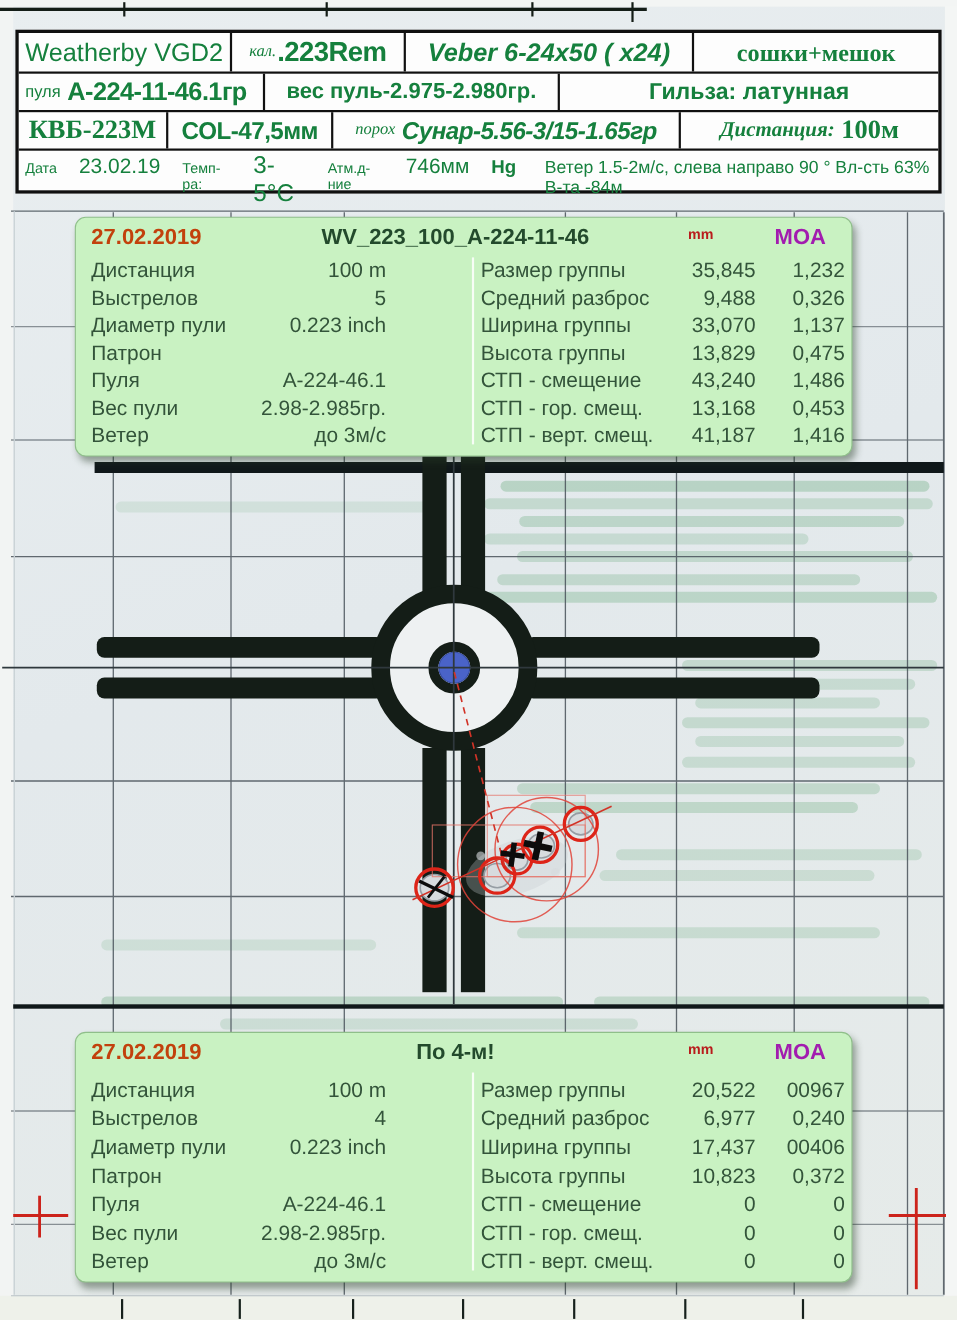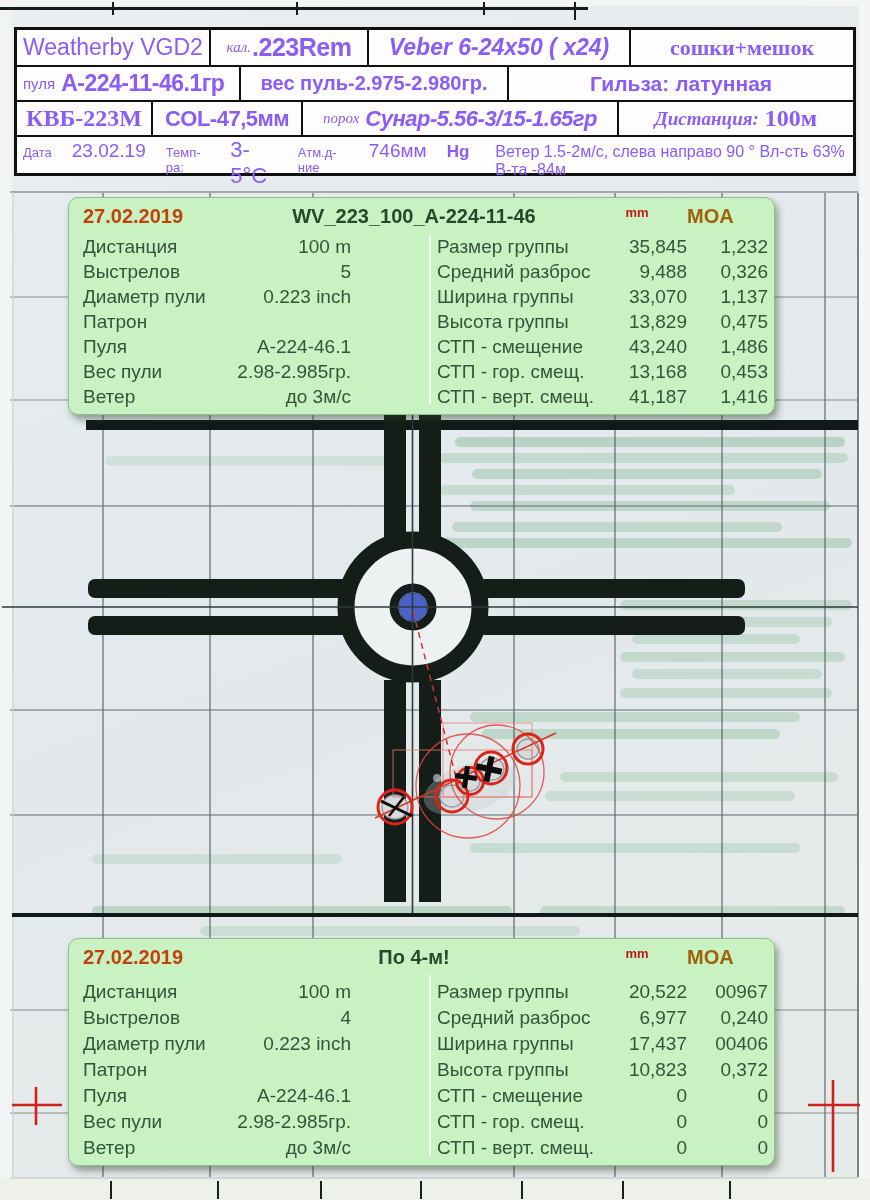--- a/index.html
+++ b/index.html
@@ -12,21 +12,21 @@
   .strip.right{left:859px;top:0;width:11px;height:1200px;background:#f4f6f5;}
   .strip.top{left:0;top:0;width:870px;height:6px;background:#f3f5f4;}
   .strip.bottom{left:0;top:1178px;width:870px;height:22px;background:#eef1ea;}
 
   
   .top-rule{position:absolute;left:0;top:7px;width:588px;height:3px;background:#141d17;z-index:3;}
   .top-tick{position:absolute;top:2px;width:2px;height:13px;background:#141d17;z-index:3;}
 
   
   .htable{position:absolute;left:14px;top:27px;width:842px;z-index:3;
-          border:3px solid #101010;background:#fdfdfd;color:#8b5cf6;box-sizing:border-box;}
+          border:3px solid #101010;background:#fdfdfd;color:#15803d;box-sizing:border-box;}
   .hrow{display:flex;border-bottom:2px solid #101010;align-items:stretch;box-sizing:border-box;}
   .hrow:last-child{border-bottom:none;}
   .hcell{border-right:2px solid #101010;display:flex;align-items:center;justify-content:center;
          gap:6px;padding:0 6px;box-sizing:border-box;white-space:nowrap;overflow:hidden;}
   .hcell:last-child{border-right:none;flex:1;}
   .r1{height:37px;} .r2{height:35px;} .r3{height:35px;} .r4{height:36px;}
   .t-rifle{font-size:23px;}
   .lab-sm{font-family:"Liberation Serif",serif;font-style:italic;font-size:15px;}
   .t-cal{font-size:25px;font-weight:bold;letter-spacing:-.5px;}
   .t-scope{font-size:23px;font-weight:bold;font-style:italic;}
@@ -46,22 +46,22 @@
   
   .panel{position:absolute;left:68px;width:707px;z-index:3;background:#c9f2c2;
          border:1px solid #8fbf8a;border-radius:10px;box-sizing:border-box;
          box-shadow:3px 5px 7px rgba(40,60,40,.45);color:#33543a;font-size:19px;}
   .p1{top:197px;height:218px;} .p2{top:938px;height:228px;}
   .p-date{position:absolute;left:14px;top:7px;font-weight:bold;font-size:20px;color:#c2410c;}
   .p-title{position:absolute;left:150px;top:7px;width:390px;text-align:center;
            font-weight:bold;font-size:20px;color:#234a2c;}
   .p-mm{position:absolute;left:518px;top:7px;width:100px;text-align:center;
         font-weight:bold;font-size:13px;color:#b91c1c;}
-  .p-moa{position:absolute;left:618px;top:7px;width:81px;text-align:left;
-         font-weight:bold;font-size:20px;color:#a16207;}
+  .p-moa{position:absolute;left:618px;top:7px;width:81px;text-align:center;
+         font-weight:bold;font-size:20px;color:#a21caf;}
   .p-divider{position:absolute;left:360px;top:36px;bottom:10px;width:2px;
              background:rgba(255,255,255,.85);}
   .p-info{position:absolute;left:14px;top:36px;width:268px;}
   .p2 .p-info{top:40px;}
   .irow{display:flex;justify-content:space-between;height:25px;line-height:25px;white-space:nowrap;}
   .p2 .irow{height:26px;line-height:26px;}
   .p-stats{position:absolute;left:368px;top:36px;width:331px;}
   .p2 .p-stats{top:40px;}
   .srow{display:grid;grid-template-columns:150px 100px 81px;height:25px;line-height:25px;white-space:nowrap;}
   .p2 .srow{height:26px;line-height:26px;}

